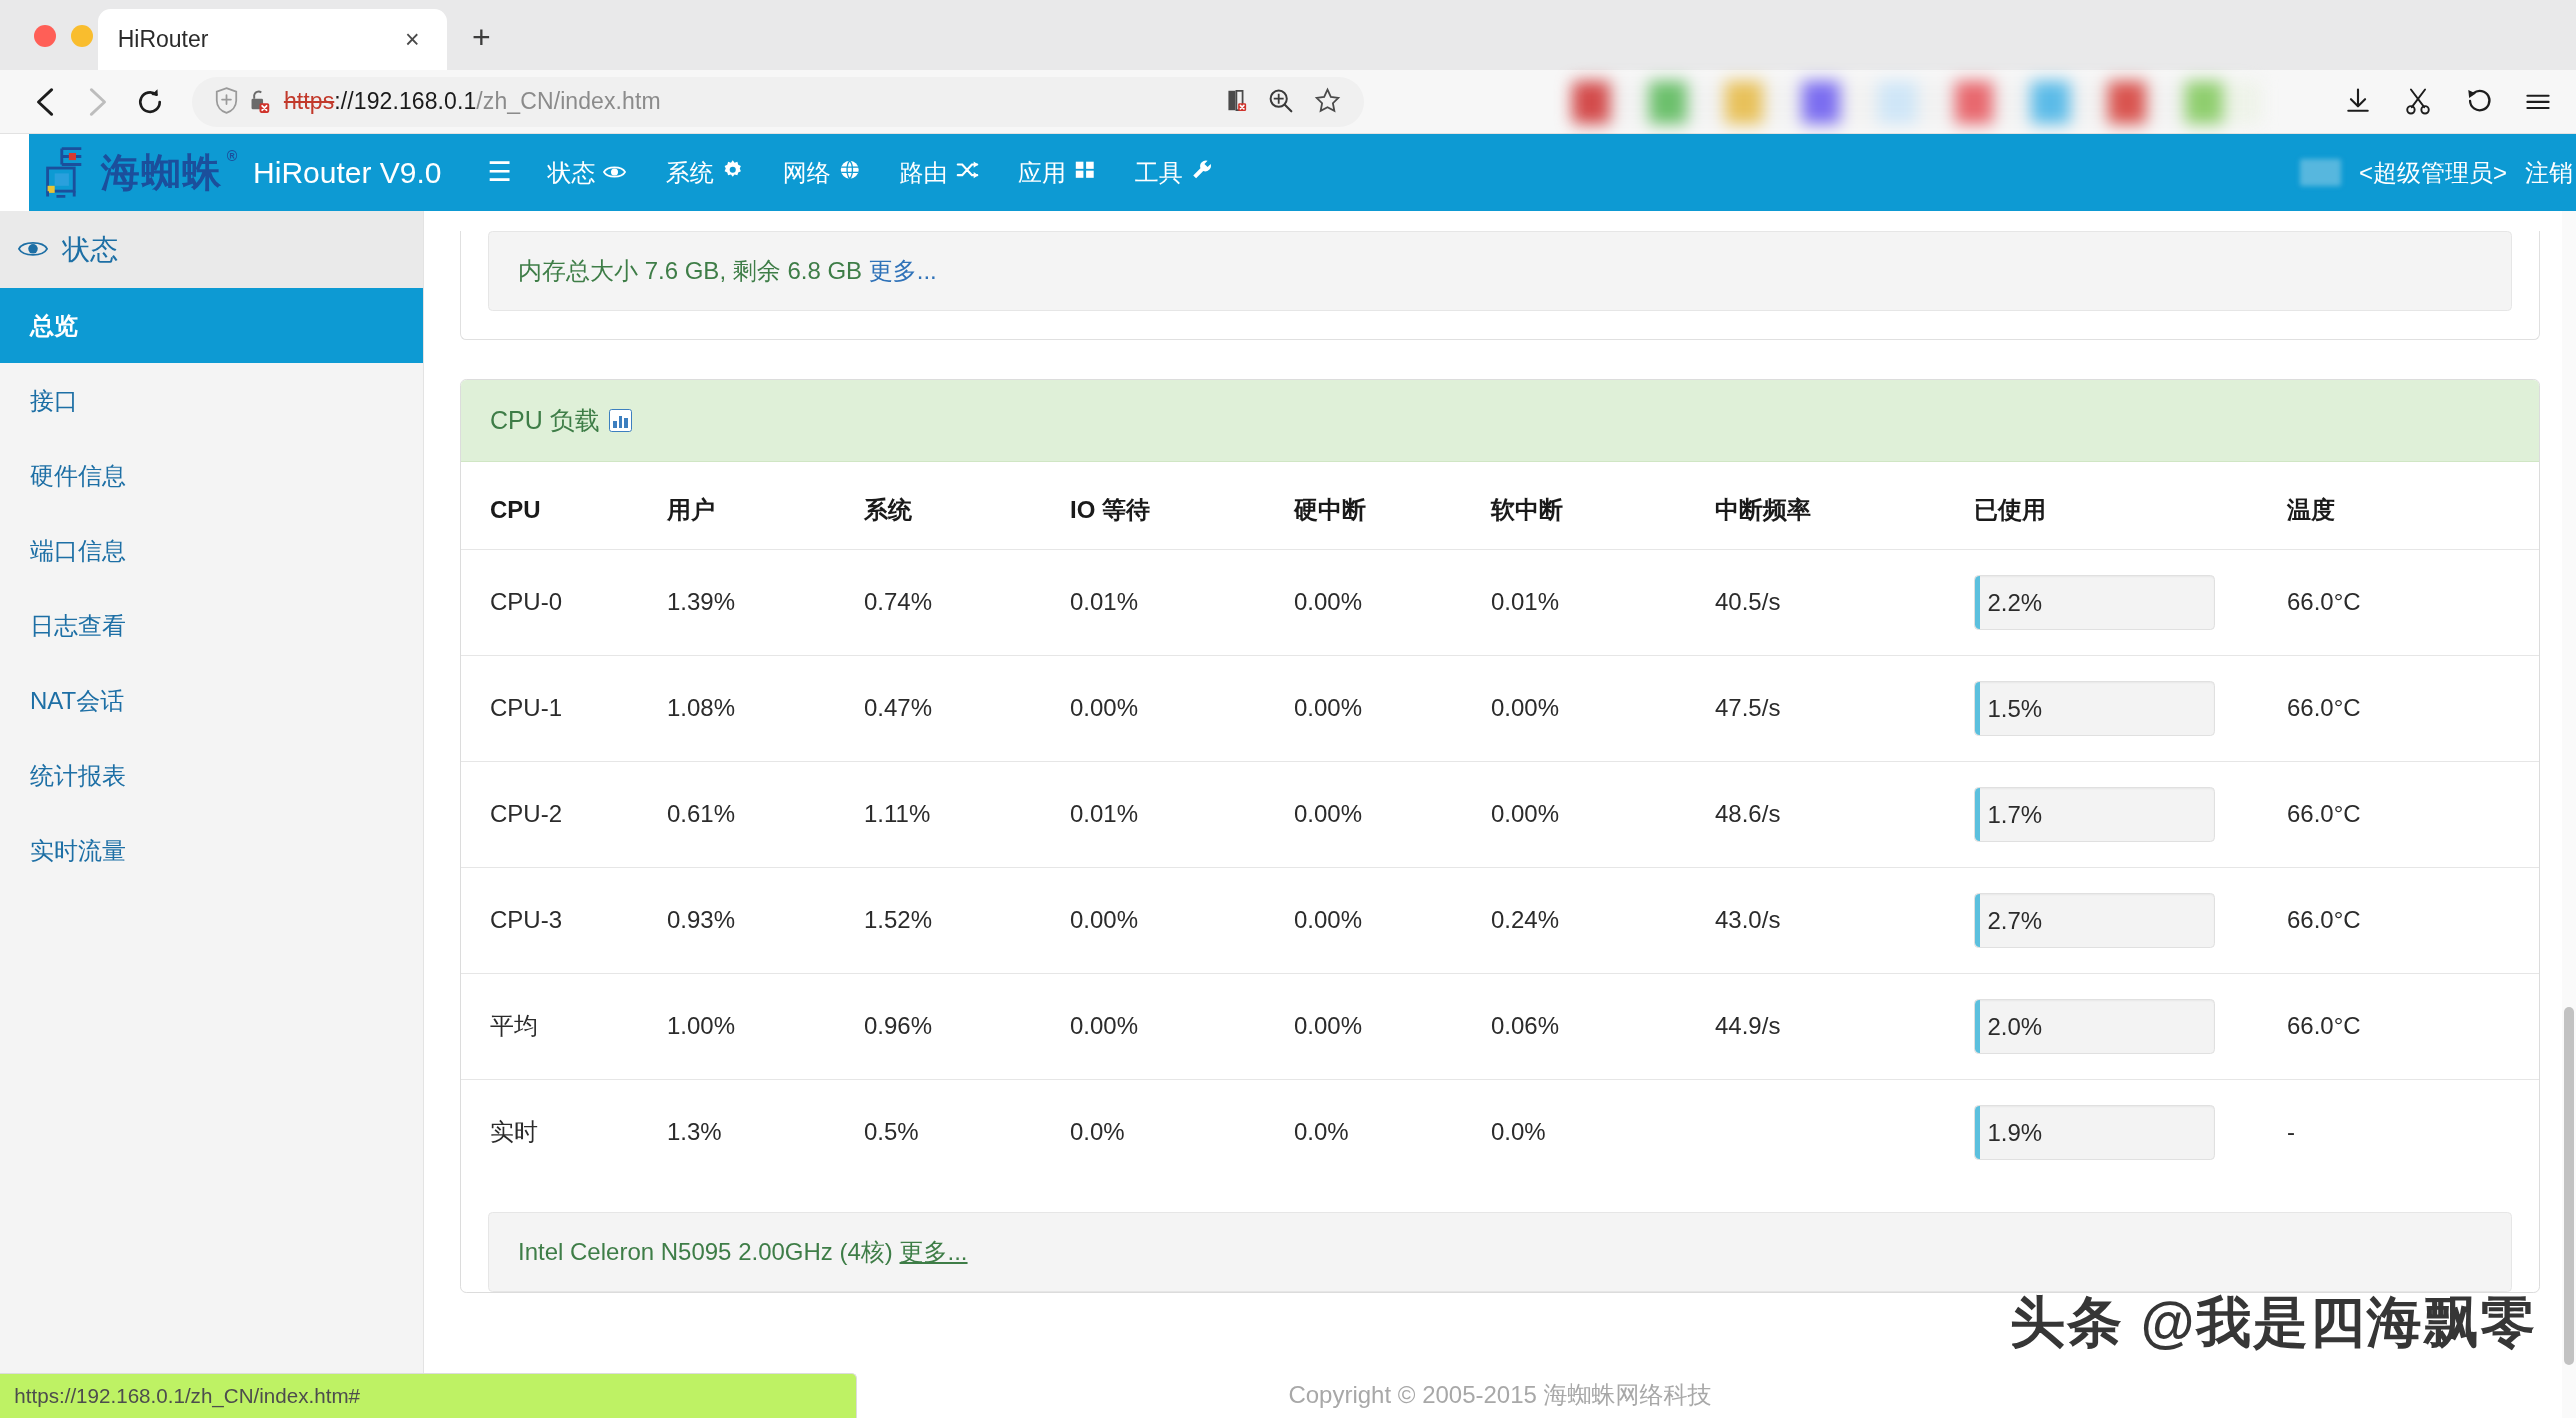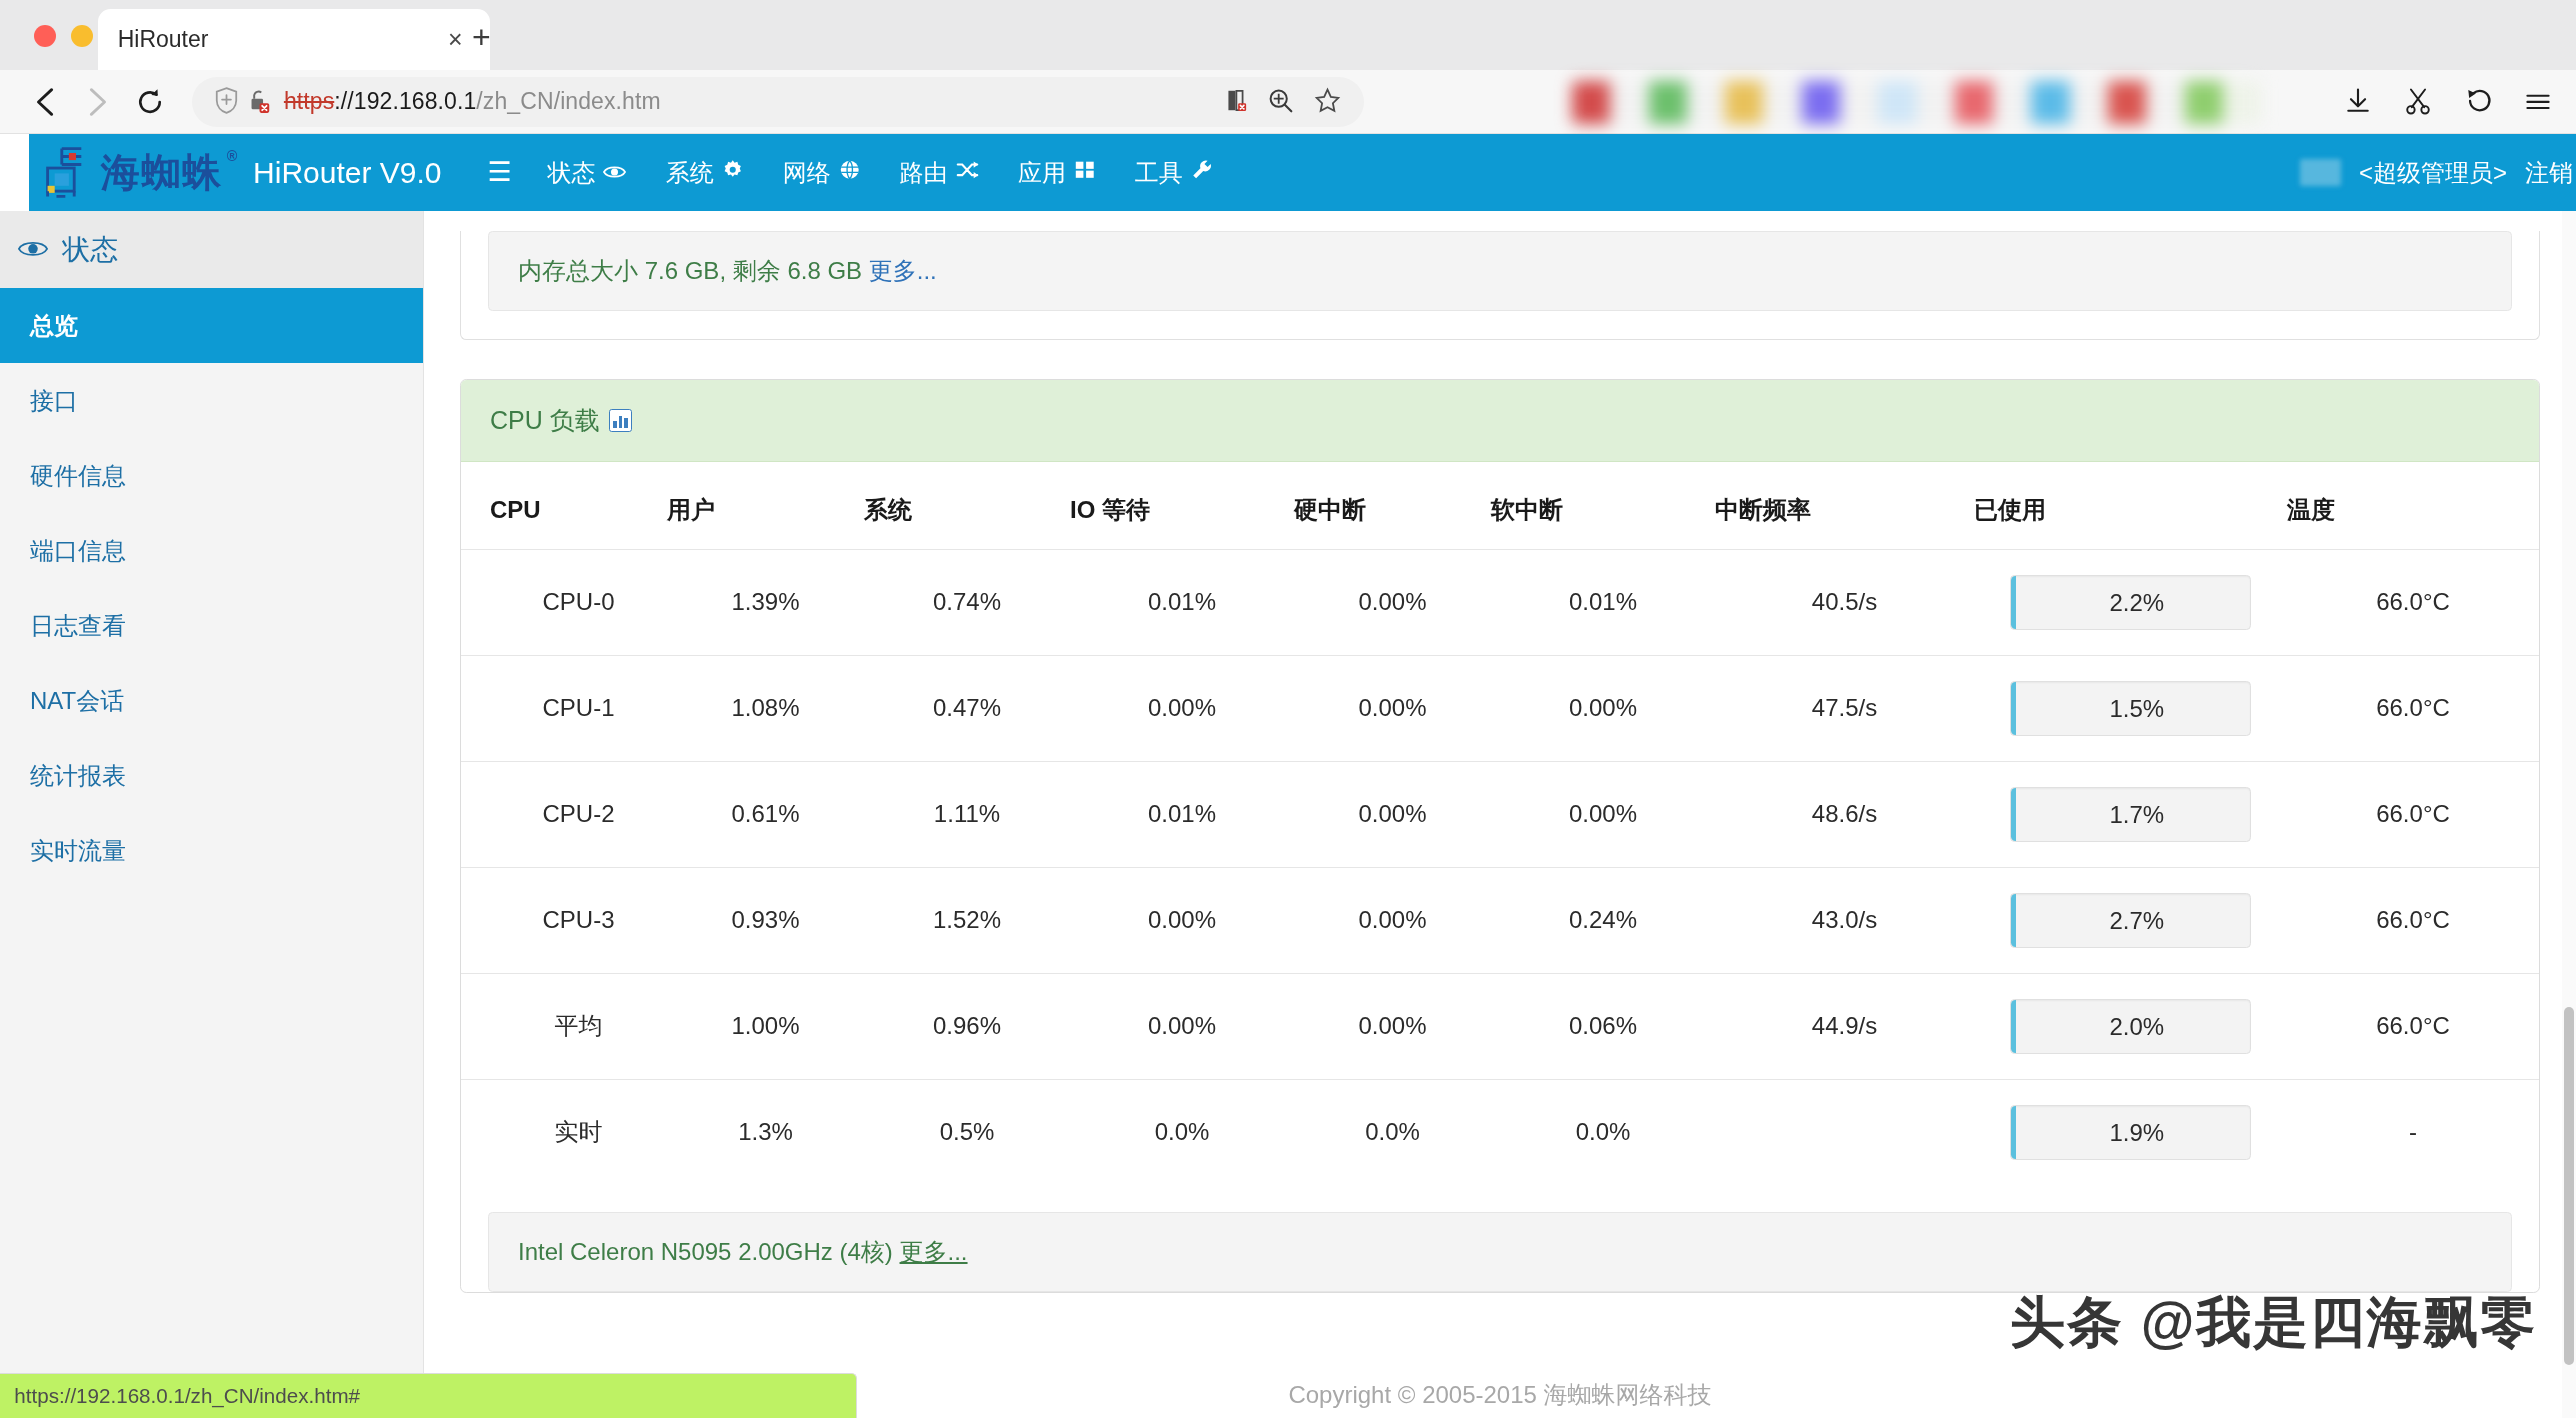--- a/index.html
+++ b/index.html
@@ -21,21 +21,21 @@
     position: absolute; left: 34px; top: 25px;
     display: flex; gap: 14.3px;
   }
   .tl { width: 22.4px; height: 22.4px; border-radius: 50%; }
   .tl-red { background: #ff5f57; }
   .tl-yellow { background: #f9bd2e; }
   .tl-green { background: #28c840; }
 
   .tab {
     position: absolute; left: 98px; top: 9px;
-    width: 392px; height: 61px;
+    width: 349px; height: 61px;
     background: #ffffff;
     border-radius: 12.5px 12.5px 0 0;
     display: flex; align-items: center;
     padding: 0 19.7px;
   }
   .tab-title {
     font-size: 23px; color: #2b2b2b;
     flex: 1; white-space: nowrap; overflow: hidden;
   }
   .tab-close {
@@ -224,21 +224,20 @@
   table.cputable th {
     text-align: left;
     font-size: 24px; color: #1a1a1a; font-weight: bold;
     padding: 23px 0 23px 0;
   }
   table.cputable th:first-child, table.cputable td:first-child { padding-left: 29px; }
   table.cputable td {
     font-size: 24px; color: #2b2b2b;
     padding: 25px 0;
     border-top: 0.9px solid #e6e6e6;
-    text-align: center;
   }
   table.cputable tr.hrow th { border-bottom: 0; }
   .col-cpu  { width: 206px; }
   .col-user { width: 197px; }
   .col-sys  { width: 206px; }
   .col-io   { width: 224px; }
   .col-hi   { width: 197px; }
   .col-si   { width: 224px; margin-left: 36px; }
   .col-intr { width: 259px; }
   .col-used { width: 313px; }

